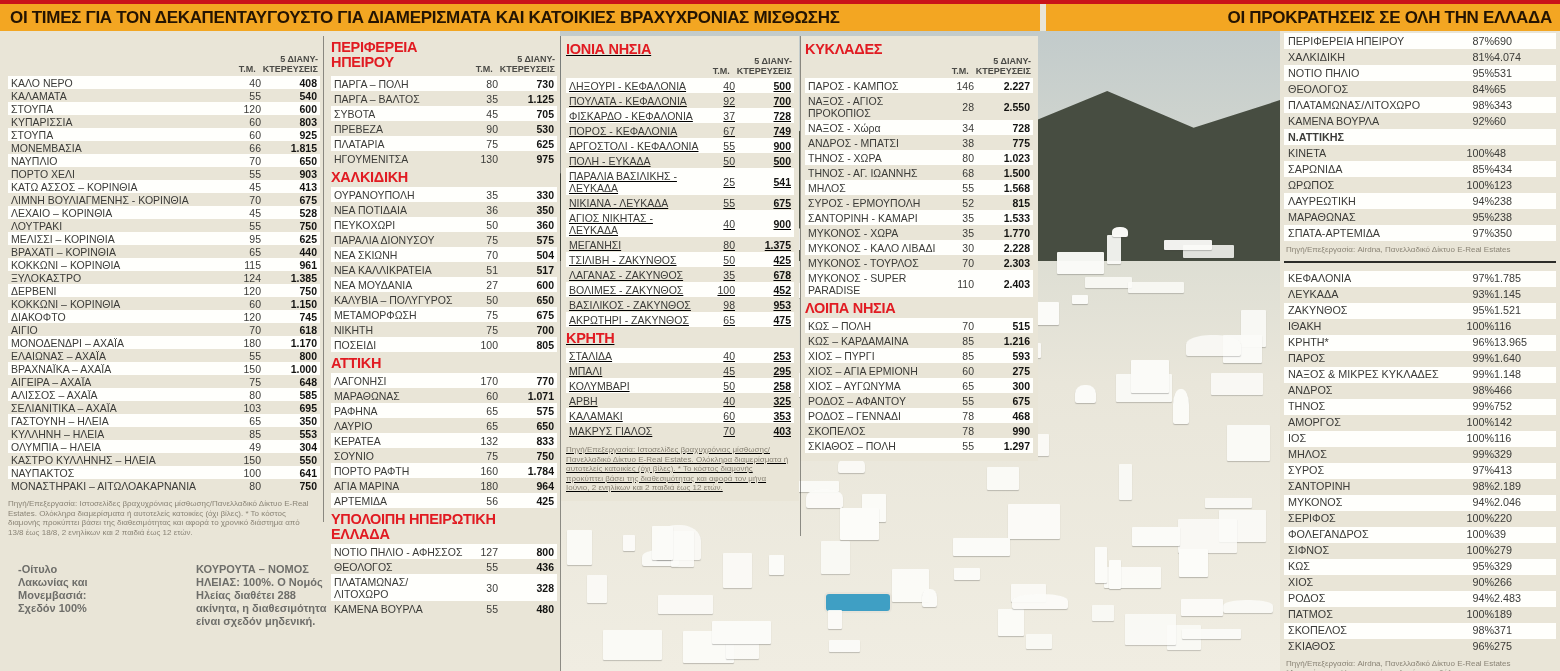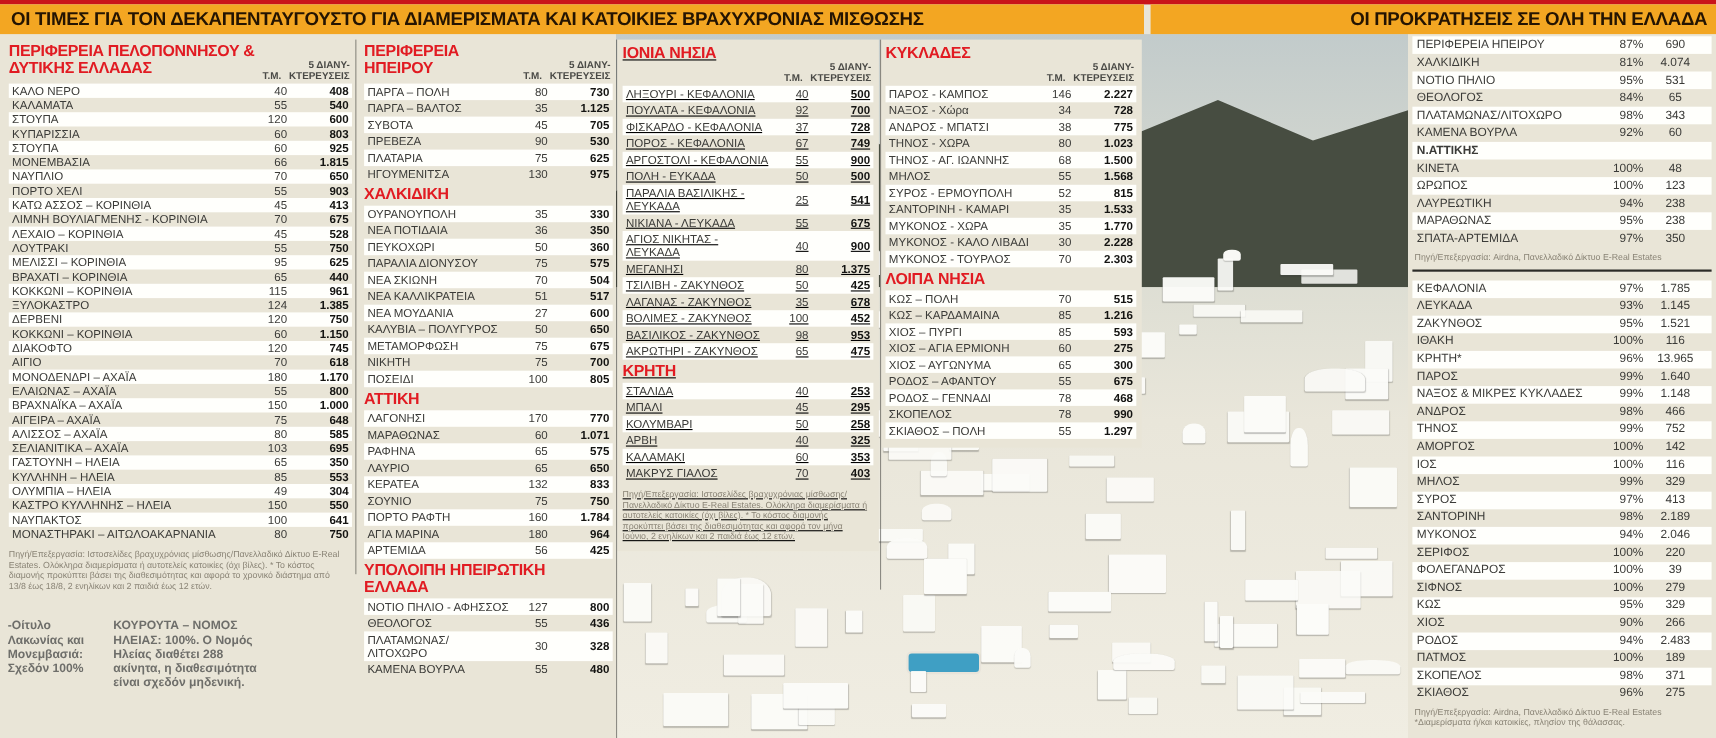--- a/index.html
+++ b/index.html
@@ -35,33 +35,33 @@
     font-size:9px;line-height:9.5px;font-weight:bold;color:#4a4a46;text-align:right;}
   .rows{}
   .row{display:flex;align-items:center;padding:1.5px 3px;font-size:10.5px;line-height:12px;min-height:12px;}
   .row:nth-child(odd){background:#fffffc;}
   .row .nm{flex:1;padding-right:4px;color:#3b3b38;}
   .row .tm{width:30px;text-align:right;color:#3b3b38;}
   .row .pr{width:56px;text-align:right;font-weight:bold;color:#141412;}
   .c1 .row{padding:0.5px 3px;}           
   .foot{font-size:8px;line-height:9.5px;color:#8a8476;margin-top:7px;padding-right:4px;}
   
-  .notes{position:absolute;left:7px;top:563px;width:312px;display:flex;gap:14px;z-index:3;}
+  .notes{position:absolute;left:18px;top:563px;width:312px;display:flex;gap:14px;z-index:3;justify-content:space-between;}
   .note{font-size:11px;line-height:13px;font-weight:bold;color:#6e6e6a;}
   .note:nth-child(1){width:82px;}
   .note:nth-child(2){width:134px;}
   .note:nth-child(3){width:82px;}
   
   .bookings{position:absolute;left:1284px;top:33px;width:272px;z-index:3;}
   .bgroup{}
   .brow{display:flex;align-items:center;padding:1.5px 4px;font-size:10.8px;line-height:12.5px;min-height:13px;}
   .brow:nth-child(odd){background:#fffffc;}
   .brow .nm{flex:1;padding-right:4px;color:#3b3b38;}
   .brow .pct{width:48px;text-align:right;color:#3b3b38;}
-  .brow .cnt{width:58px;text-align:center;color:#3b3b38;}
+  .brow .cnt{width:58px;text-align:left;color:#3b3b38;}
   .brow.sub .nm{font-weight:bold;}
   .bfoot{font-size:8px;line-height:9.5px;color:#8a8476;margin-top:4px;padding:0 2px;}
   .brule{height:2px;background:#2c2c28;margin:6px 0 8px;}
 </style>
 </head>
 <body>
 
 <div class="redstrip"></div>
 <div class="topbar left">
   <span class="t">ΟΙ ΤΙΜΕΣ ΓΙΑ ΤΟΝ ΔΕΚΑΠΕΝΤΑΥΓΟΥΣΤΟ ΓΙΑ ΔΙΑΜΕΡΙΣΜΑΤΑ ΚΑΙ ΚΑΤΟΙΚΙΕΣ ΒΡΑΧΥΧΡΟΝΙΑΣ ΜΙΣΘΩΣΗΣ</span>
@@ -185,21 +185,20 @@
     <div class="bldg" style="left: 78.9379%; top: 39.1599%; width: 55.4167px; height: 11.66px; opacity: 0.83;"></div>
   </div>
 
 <div class="vr" style="left:323px;height:486px;"></div>
 <div class="vr" style="left:560px;height:635px;"></div>
 <div class="vr" style="left:800px;height:500px;"></div>
 
 <div class="col c1" style="left:8px;width:312px;">
     <div class="sec">
       <div class="sec-head withhdr">
-        <div class="sec-title">ΠΕΡΙΦΕΡΕΙΑ ΠΕΛΟΠΟΝΝΗΣΟΥ &amp; ΔΥΤΙΚΗΣ ΕΛΛΑΔΑΣ</div>
         <div class="colhdr">
           <span>Τ.Μ.</span>
           <span>5 ΔΙΑΝΥ-<br>ΚΤΕΡΕΥΣΕΙΣ</span>
         </div>
       </div>
       <div class="rows">
         <div class="row">
           <span class="nm">ΚΑΛΟ ΝΕΡΟ</span>
           <span class="tm">40</span>
           <span class="pr">408</span>
@@ -682,20 +681,25 @@
           <span>5 ΔΙΑΝΥ-<br>ΚΤΕΡΕΥΣΕΙΣ</span>
         </div>
       </div>
       <div class="rows">
         <div class="row">
           <span class="nm">ΠΑΡΟΣ - ΚΑΜΠΟΣ</span>
           <span class="tm">146</span>
           <span class="pr">2.227</span>
         </div>
         <div class="row">
+          <span class="nm">ΝΑΞΟΣ - ΑΓΙΟΣ ΠΡΟΚΟΠΙΟΣ</span>
+          <span class="tm">28</span>
+          <span class="pr">2.550</span>
+        </div>
+        <div class="row">
           <span class="nm">ΝΑΞΟΣ - Χώρα</span>
           <span class="tm">34</span>
           <span class="pr">728</span>
         </div>
         <div class="row">
           <span class="nm">ΑΝΔΡΟΣ - ΜΠΑΤΣΙ</span>
           <span class="tm">38</span>
           <span class="pr">775</span>
         </div>
         <div class="row">
@@ -730,20 +734,25 @@
         </div>
         <div class="row">
           <span class="nm">ΜΥΚΟΝΟΣ - ΚΑΛΟ ΛΙΒΑΔΙ</span>
           <span class="tm">30</span>
           <span class="pr">2.228</span>
         </div>
         <div class="row">
           <span class="nm">ΜΥΚΟΝΟΣ - ΤΟΥΡΛΟΣ</span>
           <span class="tm">70</span>
           <span class="pr">2.303</span>
+        </div>
+        <div class="row">
+          <span class="nm">ΜΥΚΟΝΟΣ - SUPER PARADISE</span>
+          <span class="tm">110</span>
+          <span class="pr">2.403</span>
         </div>
       </div>
     </div>
     <div class="sec">
       <div class="sec-head">
         <div class="sec-title">ΛΟΙΠΑ ΝΗΣΙΑ</div>
       </div>
       <div class="rows">
         <div class="row">
           <span class="nm">ΚΩΣ – ΠΟΛΗ</span>
@@ -833,20 +842,25 @@
       </div>
       <div class="brow sub">
         <span class="nm">Ν.ΑΤΤΙΚΗΣ</span>
       </div>
       <div class="brow">
         <span class="nm">ΚΙΝΕΤΑ</span>
         <span class="pct">100%</span>
         <span class="cnt">48</span>
       </div>
       <div class="brow">
+        <span class="nm">ΣΑΡΩΝΙΔΑ</span>
+        <span class="pct">85%</span>
+        <span class="cnt">434</span>
+      </div>
+      <div class="brow">
         <span class="nm">ΩΡΩΠΟΣ</span>
         <span class="pct">100%</span>
         <span class="cnt">123</span>
       </div>
       <div class="brow">
         <span class="nm">ΛΑΥΡΕΩΤΙΚΗ</span>
         <span class="pct">94%</span>
         <span class="cnt">238</span>
       </div>
       <div class="brow">

